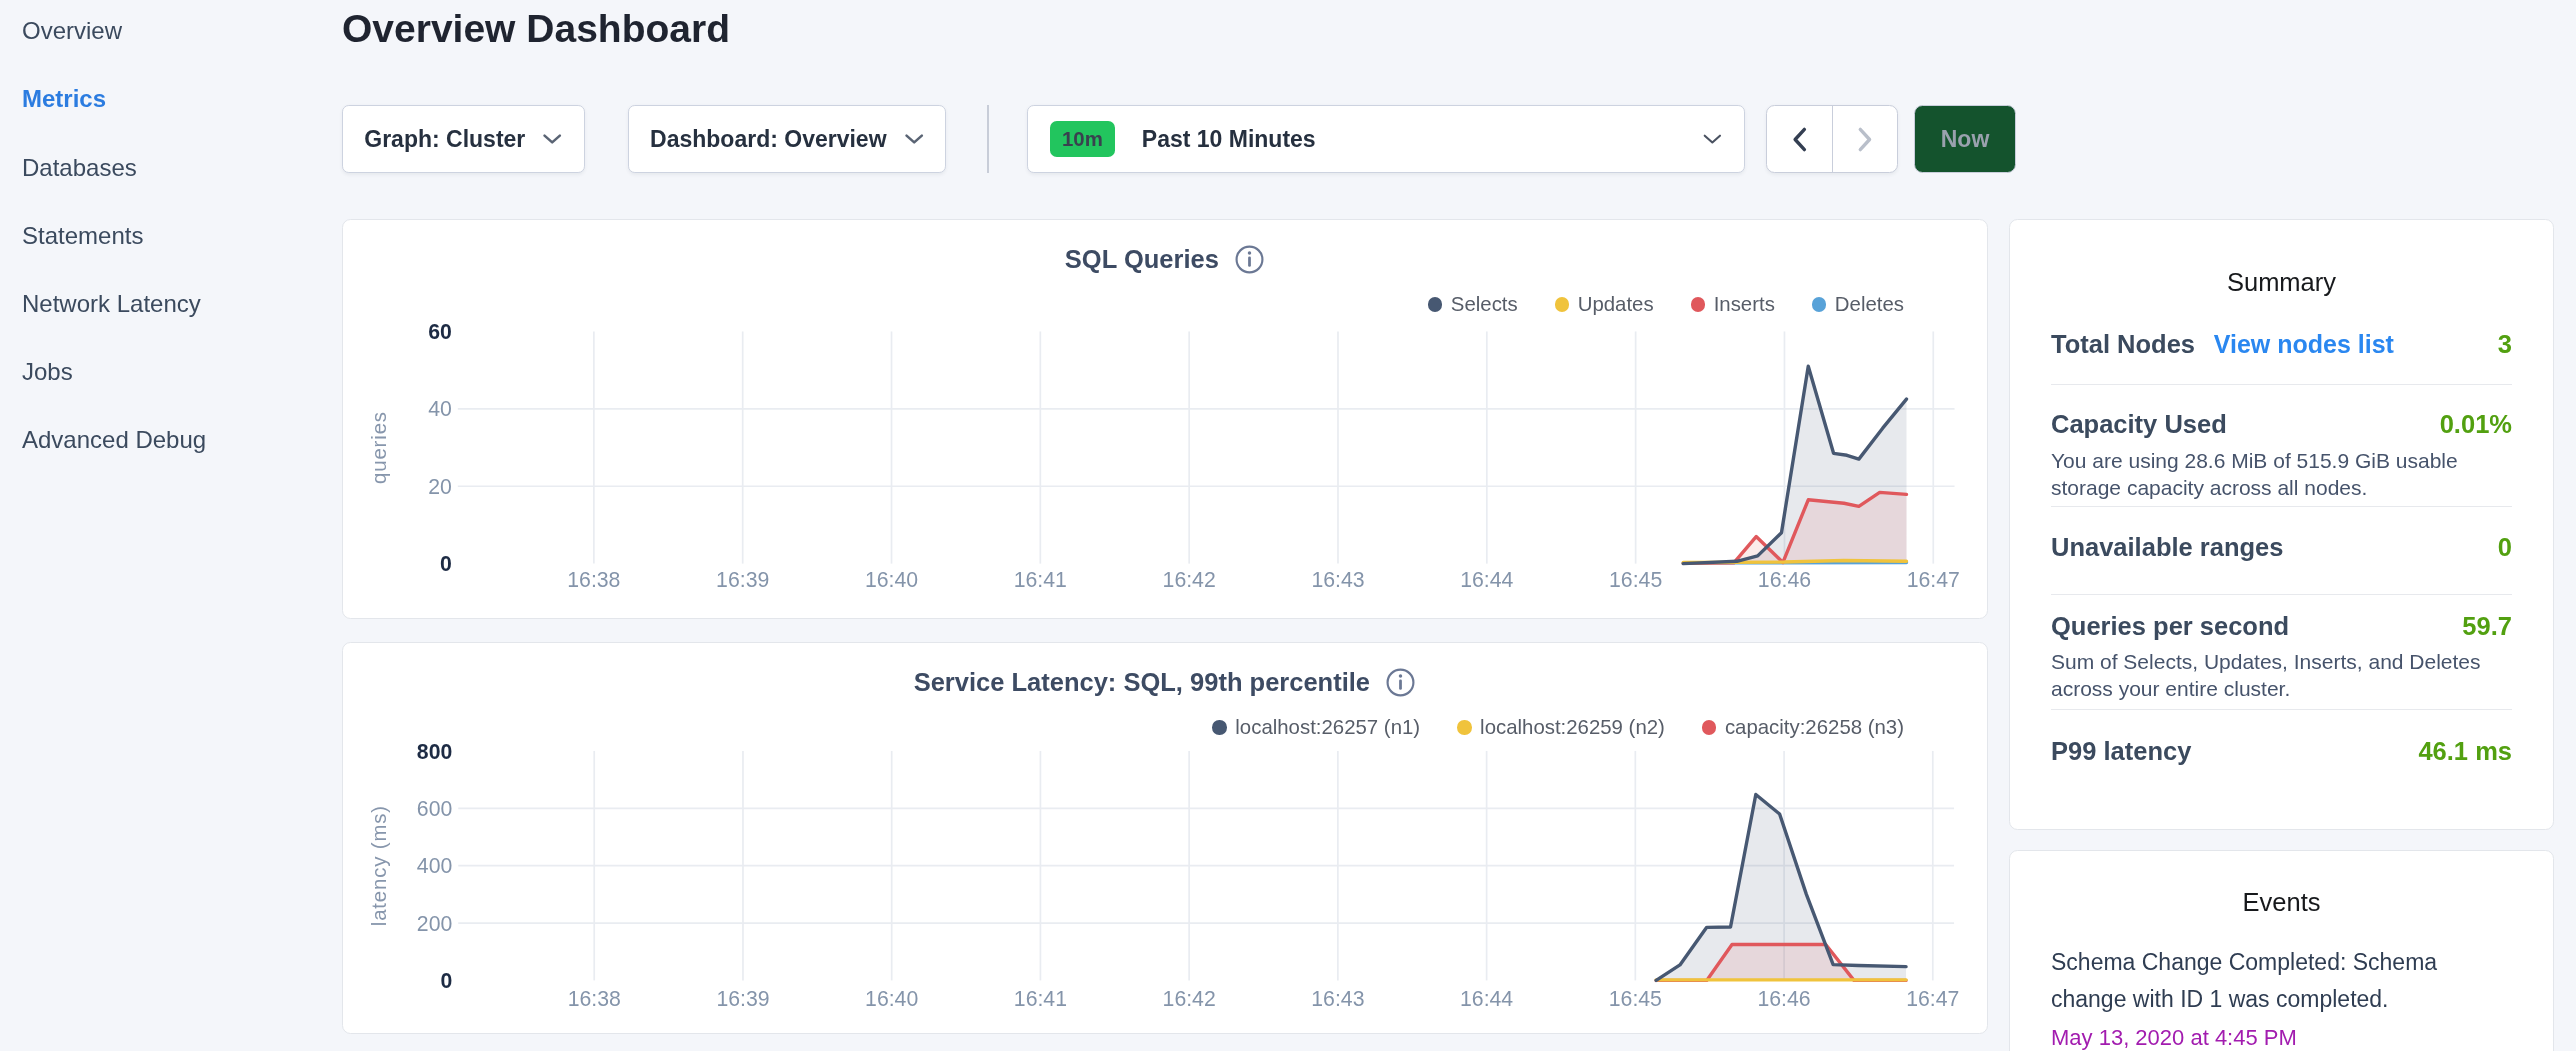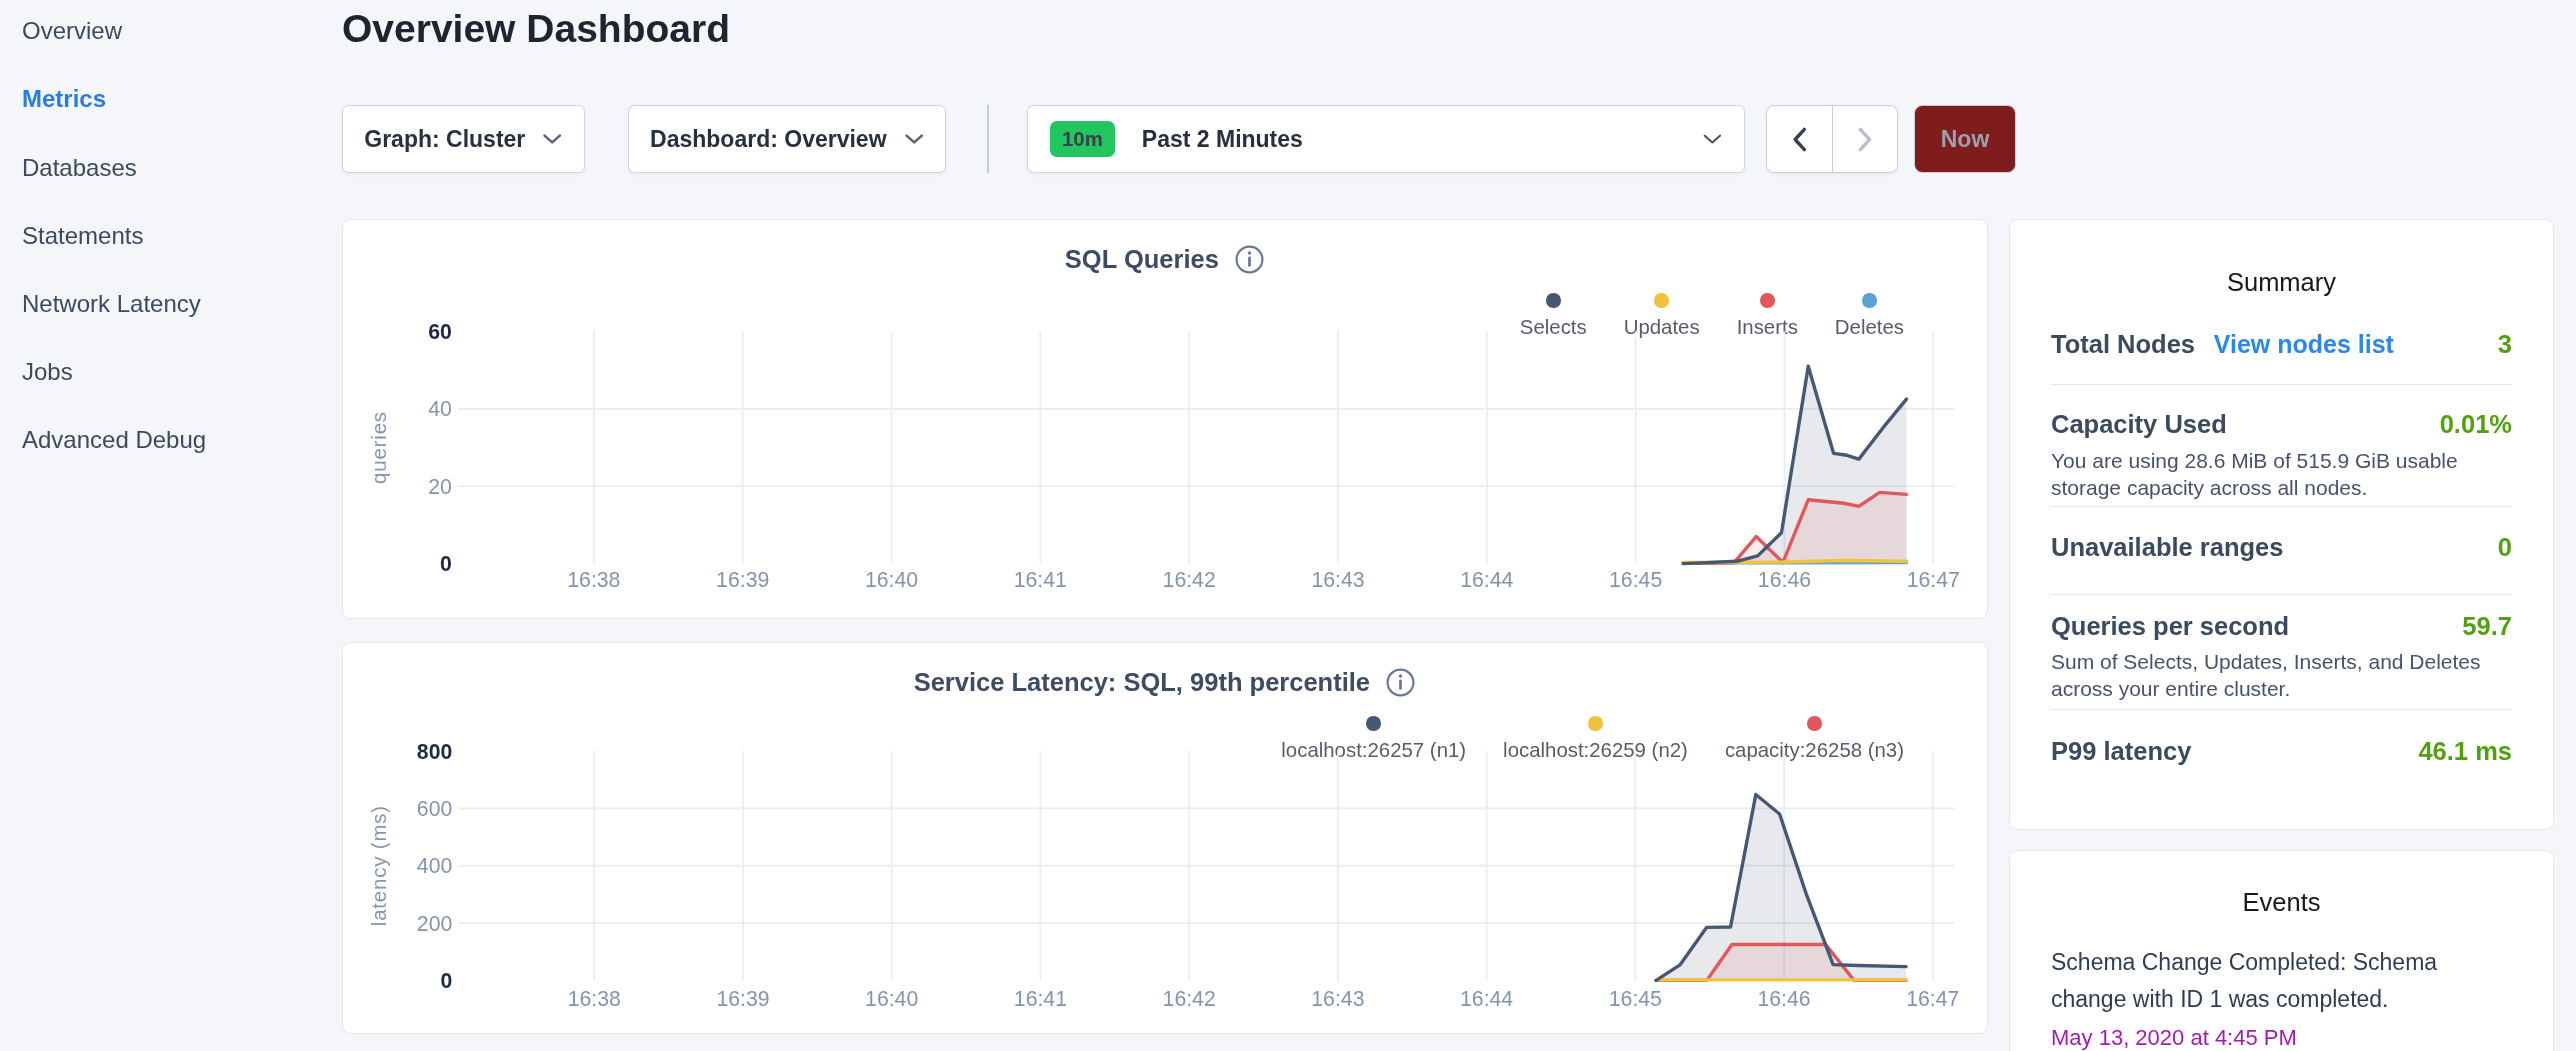--- a/index.html
+++ b/index.html
@@ -23,33 +23,33 @@
   .vdivider{position:absolute;left:987px;top:105px;width:1.7px;height:68px;background:#c8cdd8;}
   .time-select{justify-content:flex-start;padding:0 22px;}
   .time-badge{background:#22c55e;border-radius:6.8px;padding:6.8px 12px;font-size:20.4px;
     font-weight:bold;color:#39414f;margin-right:27px;}
   .time-label{flex:1;text-align:left;}
   .arrow-group{position:absolute;left:1766px;top:105px;display:flex;height:68px;
     border:1.7px solid #c9cedb;border-radius:8.5px;background:#fff;overflow:hidden;
     box-shadow:0 1.7px 3.4px rgba(60,70,90,.07);}
   .arrow-btn{width:65px;height:100%;display:flex;align-items:center;justify-content:center;cursor:pointer;}
   .arrow-btn + .arrow-btn{border-left:1.7px solid #c9cedb;}
-  .now-btn{position:absolute;left:1914px;top:105px;width:102px;height:68px;background:#7f1d1d;
+  .now-btn{position:absolute;left:1914px;top:105px;width:102px;height:68px;background:#14532d;
     border:1.7px solid #c9cedb;border-radius:8.5px;display:flex;align-items:center;justify-content:center;
     font-size:23px;font-weight:bold;color:#9aa1ae;cursor:default;}
 
   
   .card{position:absolute;background:#fff;border:1.7px solid #e3e6eb;border-radius:8.5px;}
   .chart-card{left:342px;width:1646px;}
   .chart-head{position:absolute;left:0;top:24px;width:100%;display:flex;align-items:center;
     justify-content:center;gap:15.3px;}
   .chart-title{font-size:25.5px;font-weight:bold;color:#3d4b63;}
   .info-icon{display:inline-flex;cursor:pointer;}
   .legend{position:absolute;right:83px;top:73px;display:flex;gap:37px;align-items:center;}
-  .legend-item{display:flex;align-items:center;gap:8.5px;font-size:20.4px;color:#575d68;cursor:pointer;flex-direction:column;}
+  .legend-item{display:flex;align-items:center;gap:8.5px;font-size:20.4px;color:#575d68;cursor:pointer;}
   .legend-dot{width:14.5px;height:14.5px;border-radius:50%;display:inline-block;}
   svg.plot{position:absolute;left:0;top:0;}
 
   
   .summary-card{left:2009px;top:219px;width:545px;height:611px;padding:0 41px;}
   .panel-title{text-align:center;font-size:25.5px;font-weight:normal;color:#17191c;
     padding-top:47px;line-height:31px;}
   .s-row{border-bottom:1.7px solid #e7e9ed;}
   .s-row:last-child{border-bottom:none;}
   .s-line{display:flex;align-items:flex-start;line-height:31px;}
@@ -98,21 +98,21 @@
     <svg width="20.4" height="12" viewBox="0 0 24 14">
         <polyline points="3,3 12,11 21,3" fill="none" stroke="#5a6474" stroke-width="3" stroke-linecap="round" stroke-linejoin="round"></polyline>
       </svg>
   </span>
 </div>
 
 <div class="vdivider"></div>
 
 <div class="ctl time-select" style="left:1027px;width:718px">
   <span class="time-badge">10m</span>
-  <span class="time-label">Past 2 Minutes</span>
+  <span class="time-label">Past 10 Minutes</span>
   <span class="chev">
     <svg width="18.7" height="11" viewBox="0 0 22 13">
         <polyline points="2,2 11,10 20,2" fill="none" stroke="#4a5261" stroke-width="2.5" stroke-linecap="round" stroke-linejoin="round"></polyline>
       </svg>
   </span>
 </div>
 
 <div class="arrow-group">
   <div class="arrow-btn">
     <svg width="18.7" height="27" viewBox="0 0 22 32">

